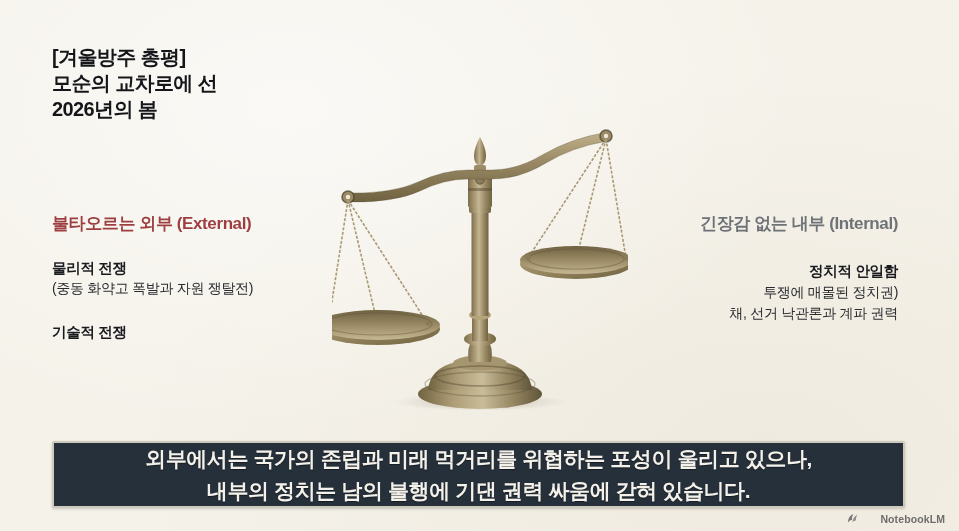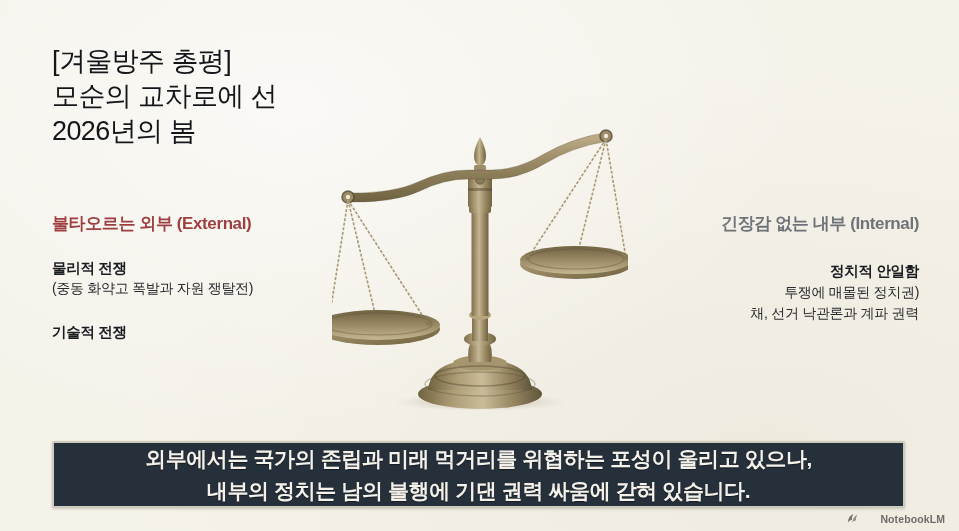--- a/index.html
+++ b/index.html
@@ -27,39 +27,39 @@
   }
 
   
   #title-block {
     position: absolute;
     left: 52px;
     top: 44px;
     width: 420px;
   }
   .title-line {
-    font-size: 27px;
-    font-weight: 400;
+    font-size: 20px;
+    font-weight: 700;
     line-height: 1.30;
     color: #15161a;
     letter-spacing: -0.6px;
     white-space: nowrap;
   }
 
   
   #left-col {
     position: absolute;
     left: 52px;
     top: 212px;
     width: 300px;
     text-align: left;
   }
   #right-col {
     position: absolute;
-    right: 40px;
+    right: 61px;
     top: 212px;
     width: 320px;
     text-align: right;
   }
 
   .col-heading {
     font-size: 17px;
     font-weight: 700;
     letter-spacing: -0.4px;
     white-space: nowrap;

